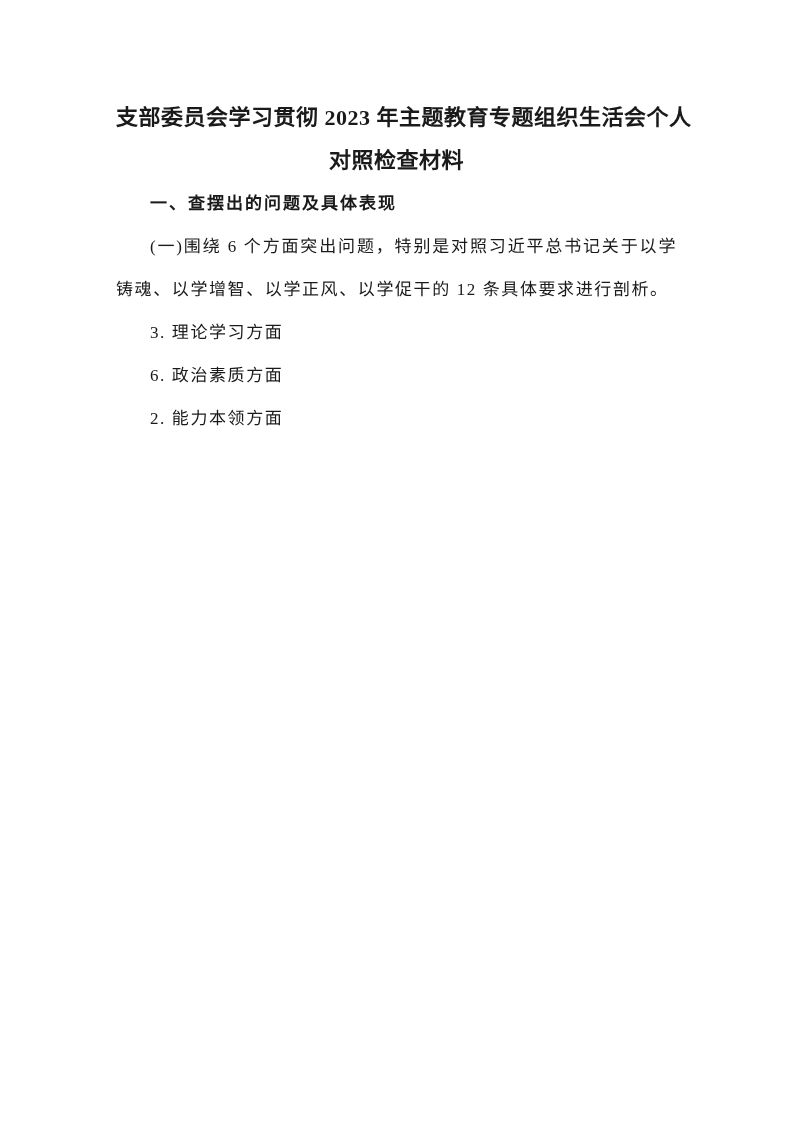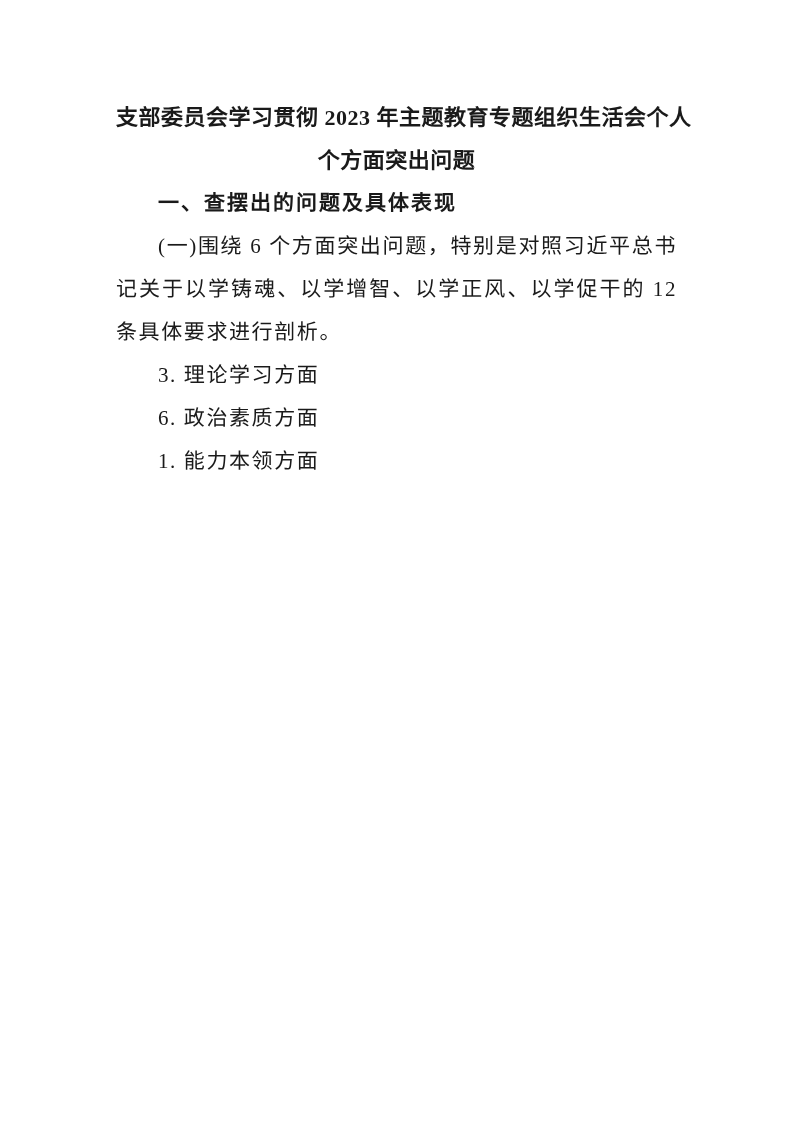--- a/index.html
+++ b/index.html
@@ -25,21 +25,21 @@
     margin: 0;
     font-size: 22px;
     font-weight: 700;
     line-height: 43px;
     text-align: center;
     letter-spacing: 0.5px;
     white-space: nowrap;
   }
   .h1, .h2, .para {
     margin: 0;
-    font-size: 21px;
+    font-size: 17px;
     line-height: 43px;
     letter-spacing: 1.6px;
     text-indent: 2em;
     text-align: justify;
     text-justify: inter-ideograph;
     word-break: break-all;
   }
   .h1 {
     font-weight: 700;
     letter-spacing: 2px;
@@ -47,22 +47,22 @@
   .h2 {
     font-weight: 400;
   }
 </style>
 </head>
 <body>
 
 <div class="page">
   <div>
     <p class="doc-title-line">支部委员会学习贯彻 2023 年主题教育专题组织生活会个人</p>
-    <p class="doc-title-line">个方面突出问题</p>
+    <p class="doc-title-line">对照检查材料</p>
   </div>
   <div>
       <p class="h1">一、查摆出的问题及具体表现</p>
       <p class="para">(一)围绕 6 个方面突出问题，特别是对照习近平总书记关于以学铸魂、以学增智、以学正风、以学促干的 12 条具体要求进行剖析。</p>
       <p class="h2">3. 理论学习方面</p>
       <p class="h2">6. 政治素质方面</p>
-      <p class="h2">1. 能力本领方面</p>
+      <p class="h2">2. 能力本领方面</p>
     </div>
 </div>
 
 </body></html>

